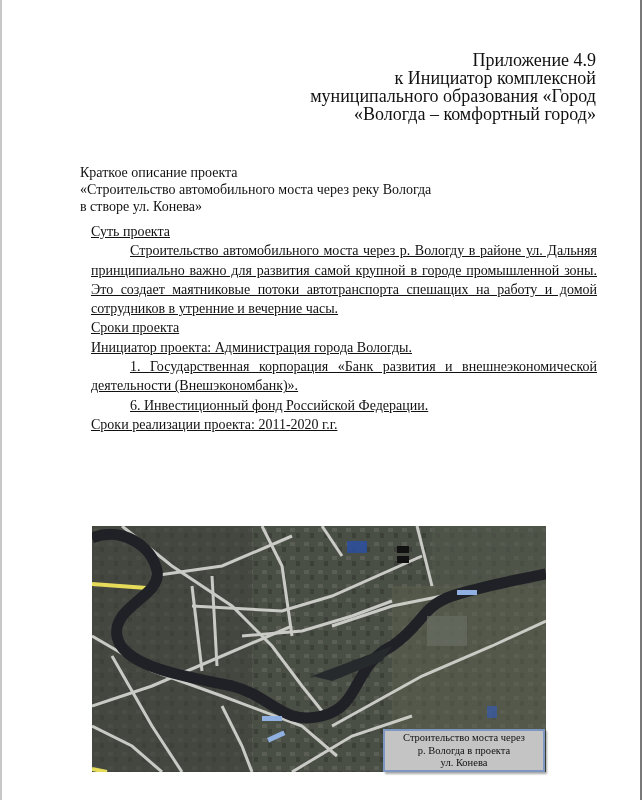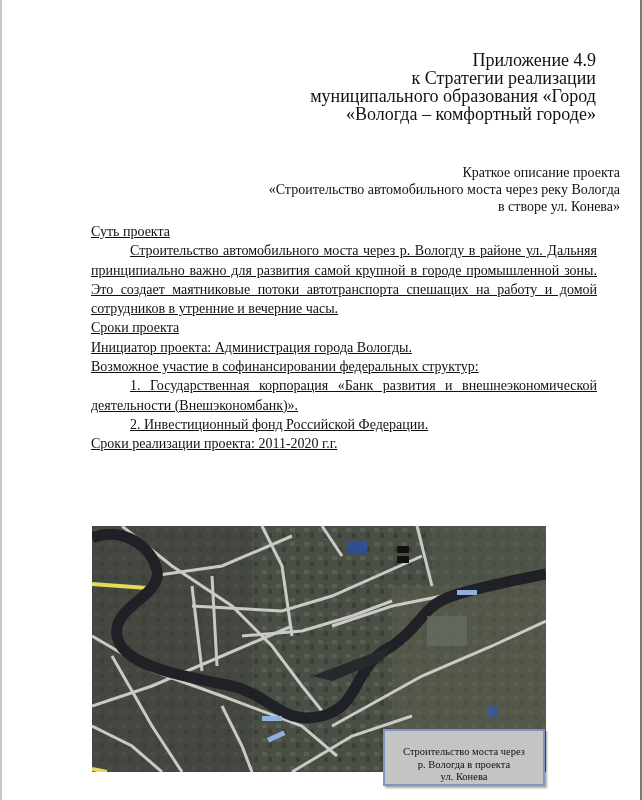--- a/index.html
+++ b/index.html
@@ -7,70 +7,69 @@
     width: 642px; height: 800px; background: #ffffff; position: relative; overflow: hidden;
     font-family: "Liberation Serif", "DejaVu Serif", serif; color: #111;
   }
   .edge-left { position: absolute; left: 0; top: 0; width: 2px; height: 800px; background: #c8c8c8; }
   .edge-right { position: absolute; right: 0; top: 0; width: 2px; height: 800px; background: #7a7a7a; }
   .appendix {
     position: absolute; right: 46px; top: 51px; text-align: right;
     font-size: 18px; line-height: 18px;
   }
   .title {
-    position: absolute; left: 80px; width: 540px; top: 164px; text-align: right;
+    position: absolute; left: 80px; width: 540px; top: 164px; text-align: left;
     font-size: 14px; line-height: 17px;
   }
   .body {
     position: absolute; left: 91px; width: 506px; top: 222px;
     font-size: 14px; line-height: 19.3px;
   }
   .body p { margin: 0; text-decoration: underline; }
   .indent { text-indent: 39px; text-align: justify; text-align-last: left; }
   .list-item { text-indent: 39px; text-align: justify; }
   .map {
     position: absolute; left: 92px; top: 526px; width: 454px; height: 246px;
     background: #4b5046; overflow: hidden;
   }
   .map svg { display: block; }
   .caption {
     position: absolute; left: 383px; top: 729px; width: 158px; height: 38px;
     background: #c4c4c4; border: 2px solid #7d96c2;
     box-shadow: 2px 2px 2px rgba(0,0,0,0.35);
-    text-align: center; font-size: 10.5px; line-height: 12.5px; padding-top: 15px; color: #111;
+    text-align: center; font-size: 10.5px; line-height: 12.5px; padding-top: 1px; color: #111;
   }
   .caption div { white-space: nowrap; }
 </style>
 </head>
 <body>
 
 <div class="edge-left"></div>
 <div class="edge-right"></div>
 
 <div class="appendix">
   <div>Приложение 4.9</div>
-  <div>к Стратегии реализации</div>
+  <div>к Инициатор комплексной</div>
   <div>муниципального образования «Город</div>
-  <div>«Вологда – комфортный городе»</div>
+  <div>«Вологда – комфортный город»</div>
 </div>
 
 <div class="title">
   <div>Краткое описание проекта</div>
   <div>«Строительство автомобильного моста через реку Вологда</div>
   <div>в створе ул. Конева»</div>
 </div>
 
 <div class="body">
   <p>Суть проекта</p>
   <p class="indent">Строительство автомобильного моста через р. Вологду в районе ул. Дальняя принципиально важно для развития самой крупной в городе промышленной зоны. Это создает маятниковые потоки автотранспорта спешащих на работу и домой сотрудников в утренние и вечерние часы.</p>
   <p>Сроки проекта</p>
   <p>Инициатор проекта: Администрация города Вологды.</p>
-  <p>Возможное участие в софинансировании федеральных структур:</p>
   <p class="list-item">1. Государственная корпорация «Банк развития и внешнеэкономической деятельности (Внешэкономбанк)».</p>
-  <p class="list-item">2.  Инвестиционный фонд Российской Федерации.</p>
+  <p class="list-item">6.  Инвестиционный фонд Российской Федерации.</p>
   <p>Сроки реализации проекта: 2011-2020 г.г.</p>
 </div>
 
 <div class="map">
   <svg width="454" height="246" viewBox="0 0 454 246">
     <defs>
       <pattern id="blocks" width="14" height="14" patternUnits="userSpaceOnUse">
         <rect width="14" height="14" fill="#4a4f45"></rect>
         <rect x="2" y="2" width="5" height="4" fill="#5a5e55"></rect>
         <rect x="8" y="7" width="4" height="5" fill="#3c4039"></rect>

